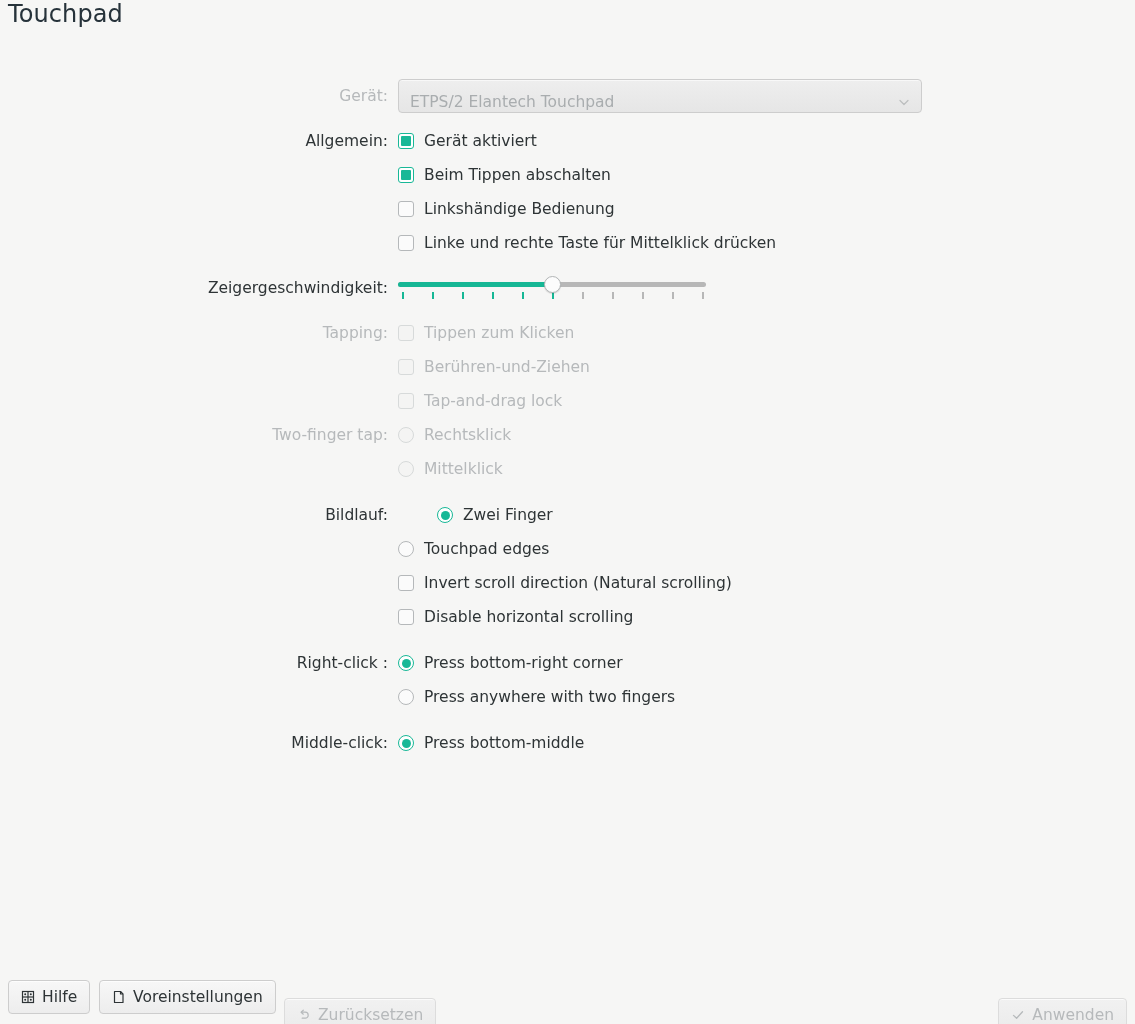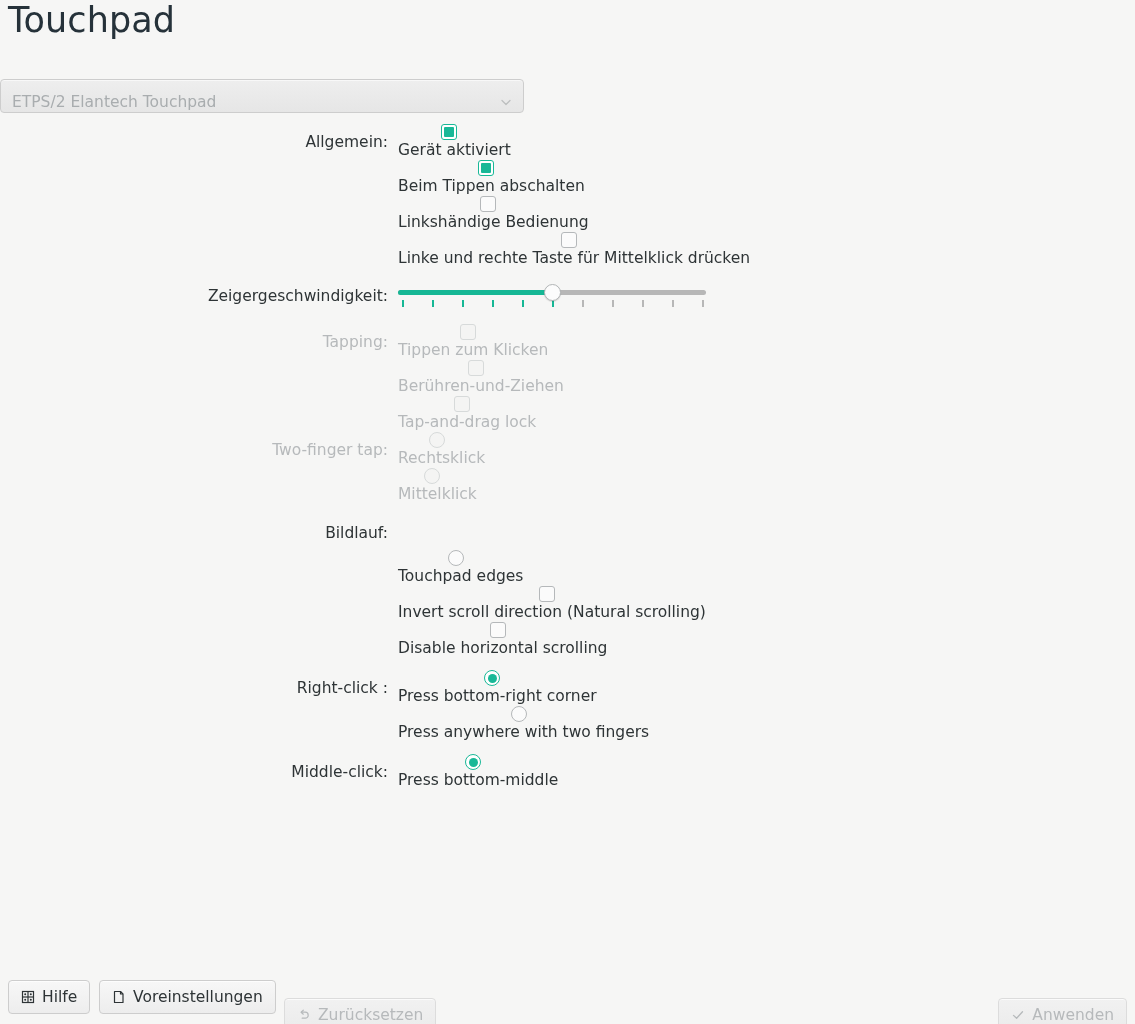--- a/index.html
+++ b/index.html
@@ -12,21 +12,21 @@
     background: #f6f6f5;
     font-family: "DejaVu Sans", "Liberation Sans", sans-serif;
     color: #2e3436;
     overflow: hidden;
     position: relative;
   }
   #page-title {
     position: absolute;
     left: 8px;
     top: 0px;
-    font-size: 35px;
+    font-size: 24px;
     font-weight: 400;
     color: #26323a;
     letter-spacing: 0.1px;
   }
 
   .form {
     position: absolute;
     left: 0;
     top: 76px;
     width: 1135px;
@@ -77,21 +77,20 @@
   }
   .combo .chev svg { display:block; }
 
   
   .opt {
     display: flex;
     align-items: center;
     font-size: 15.5px;
     color: #2e3436;
     line-height: 20px;
-    flex-direction: column;
   }
   .opt.disabled { color: #b6b9bb; }
   .box {
     width: 16px; height: 16px;
     box-sizing: border-box;
     border: 1.5px solid #b5b8ba;
     border-radius: 3px;
     background: #fbfbfb;
     margin-right: 10px;
     flex: none;
@@ -217,20 +216,21 @@
   #btn-apply { right: 8px; }
 </style>
 </head>
 <body>
 
 <div id="page-title">Touchpad</div>
 
 <div class="form">
 
   <div class="row" style="min-height:40px;">
+    <div class="label-col muted">Gerät:</div>
     <div class="ctrl-col">
       <div class="combo">
         <span>ETPS/2 Elantech Touchpad</span>
         <span class="chev">
           <svg width="14" height="14" viewBox="0 0 14 14">
               <path d="M3 5.5 L7 9.5 L11 5.5" fill="none" stroke="#9a9e9f" stroke-width="1.3" stroke-linecap="round" stroke-linejoin="round"></path>
             </svg>
         </span>
       </div>
     </div>
@@ -339,20 +339,26 @@
     <div class="ctrl-col">
       <label class="opt disabled">
         <span class="radio disabled"></span>
         <span>Mittelklick</span>
       </label>
     </div>
   </div>
 
   <div class="row gap-top" style="margin-top:12px;gap:39px;">
     <div class="label-col">Bildlauf:</div>
+    <div class="ctrl-col">
+      <label class="opt">
+        <span class="radio checked"></span>
+        <span>Zwei Finger</span>
+      </label>
+    </div>
   </div>
   <div class="row">
     <div class="label-col"></div>
     <div class="ctrl-col">
       <label class="opt">
         <span class="radio"></span>
         <span>Touchpad edges</span>
       </label>
     </div>
   </div>

